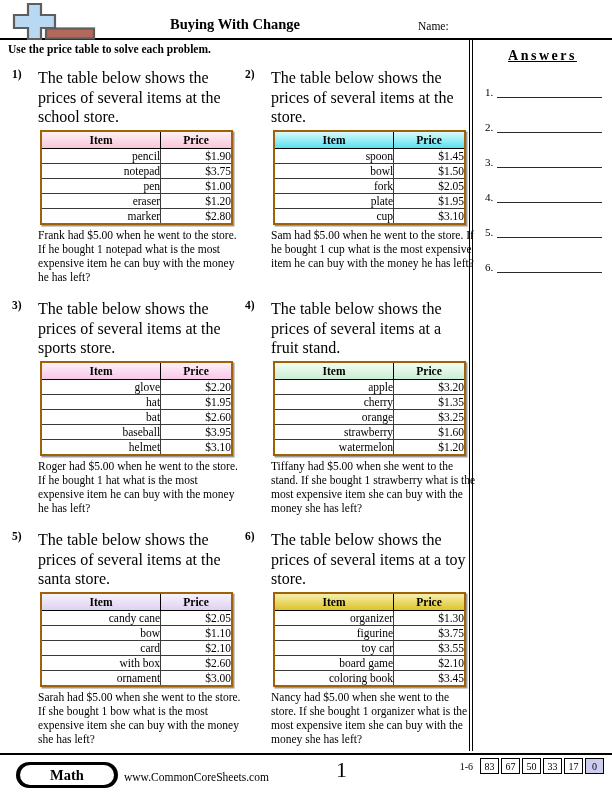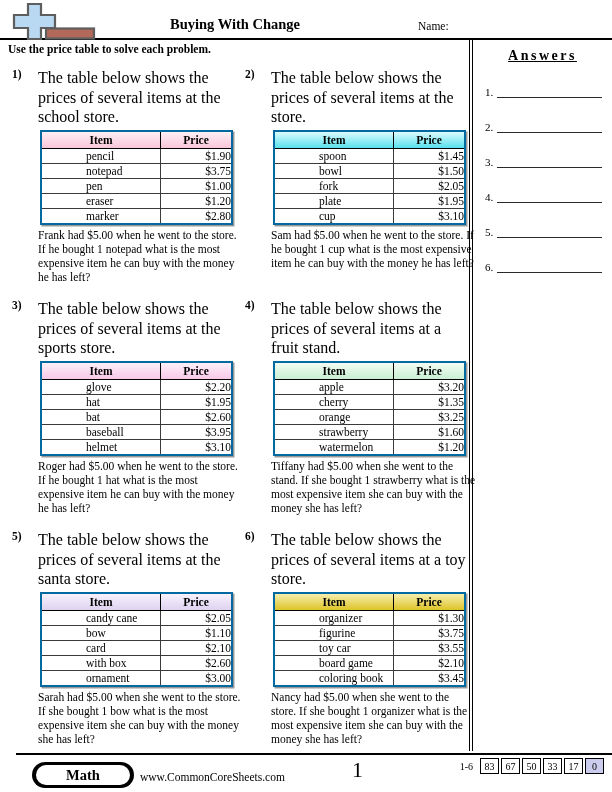--- a/index.html
+++ b/index.html
@@ -16,42 +16,42 @@
 
   
   .body-row { display:flex; height:711px; }
   .content-col { width:469px; }
   .instructions { padding:3px 0 0 8px; font-size:11.5px; font-weight:bold; height:22px; }
   .problems-grid { display:grid; grid-template-columns:233px 233px; grid-template-rows:231px 231px 231px; }
   .problem { padding:6px 0 0 12px; }
   .p-head { display:flex; }
   .p-num { width:26px; font-size:11.5px; font-weight:bold; flex:0 0 26px; }
   .p-intro { width:202px; font-size:16px; line-height:1.22; }
-  .price-table { border-collapse:collapse; margin:3px 0 3px 28px; border:2px solid #0369a1;
+  .price-table { border-collapse:collapse; margin:3px 0 3px 28px; border:2px solid #a16207;
     box-shadow:1.5px 1.5px 0 #999; }
   .price-table th { height:18px; font-size:11.5px; font-weight:bold; text-align:center;
     border:1.6px solid #000; }
-  .price-table td { height:15px; font-size:11.5px; text-align:left; border:1px solid #3a3a3a;
+  .price-table td { height:15px; font-size:11.5px; text-align:right; border:1px solid #3a3a3a;
     background:#fff;padding-left:44px; }
   .cw-item { width:141px; }
   .cw-price { width:48px; }
   .p-question { margin-left:26px; width:206px; font-size:11.5px; line-height:1.24; margin-top:1px; }
 
   
   .answers-col { flex:1; border-left:4px double #000; padding-top:8px; }
   .answers-heading { text-align:center; font-size:14px; font-weight:bold; text-decoration:underline;
     letter-spacing:2.5px; }
   .answers-list { margin-top:4px; }
   .answer-item { display:flex; align-items:flex-end; height:35px; margin:0 10px 0 12px; }
   .answer-item:first-child { height:30px; }
   .answer-num { font-size:11px; margin-right:4px; line-height:1; padding-bottom:0px; }
   .answer-line { flex:1; border-bottom:1.5px solid #2a2a2a; height:12px; }
 
   
-  .footer { position:absolute; left:16px; right:0; bottom:0; height:39px; border-top:2.5px solid #000; }
+  .footer { position:absolute; left:0; right:0; bottom:0; height:39px; border-top:2.5px solid #000; }
   .math-logo { position:absolute; left:16px; top:7px; width:102px; height:26px; background:#000;
     border-radius:13px; display:flex; align-items:center; justify-content:center; }
   .math-inner { width:94px; height:20px; background:#fff; border-radius:10px; display:flex;
     align-items:center; justify-content:center; font-weight:bold; font-size:14.5px; }
   .website { position:absolute; left:124px; top:16px; font-size:11.5px; }
   .page-num { position:absolute; left:336px; top:2px; font-size:22px; }
   .score-strip { position:absolute; right:8px; top:3px; display:flex; align-items:center; }
   .score-label { font-size:10px; margin-right:7px; }
   .score-cells { display:flex; gap:2px;align-items:flex-end; }
   .score-cell { width:19px; height:16px; border:1px solid #000; font-size:10px;

